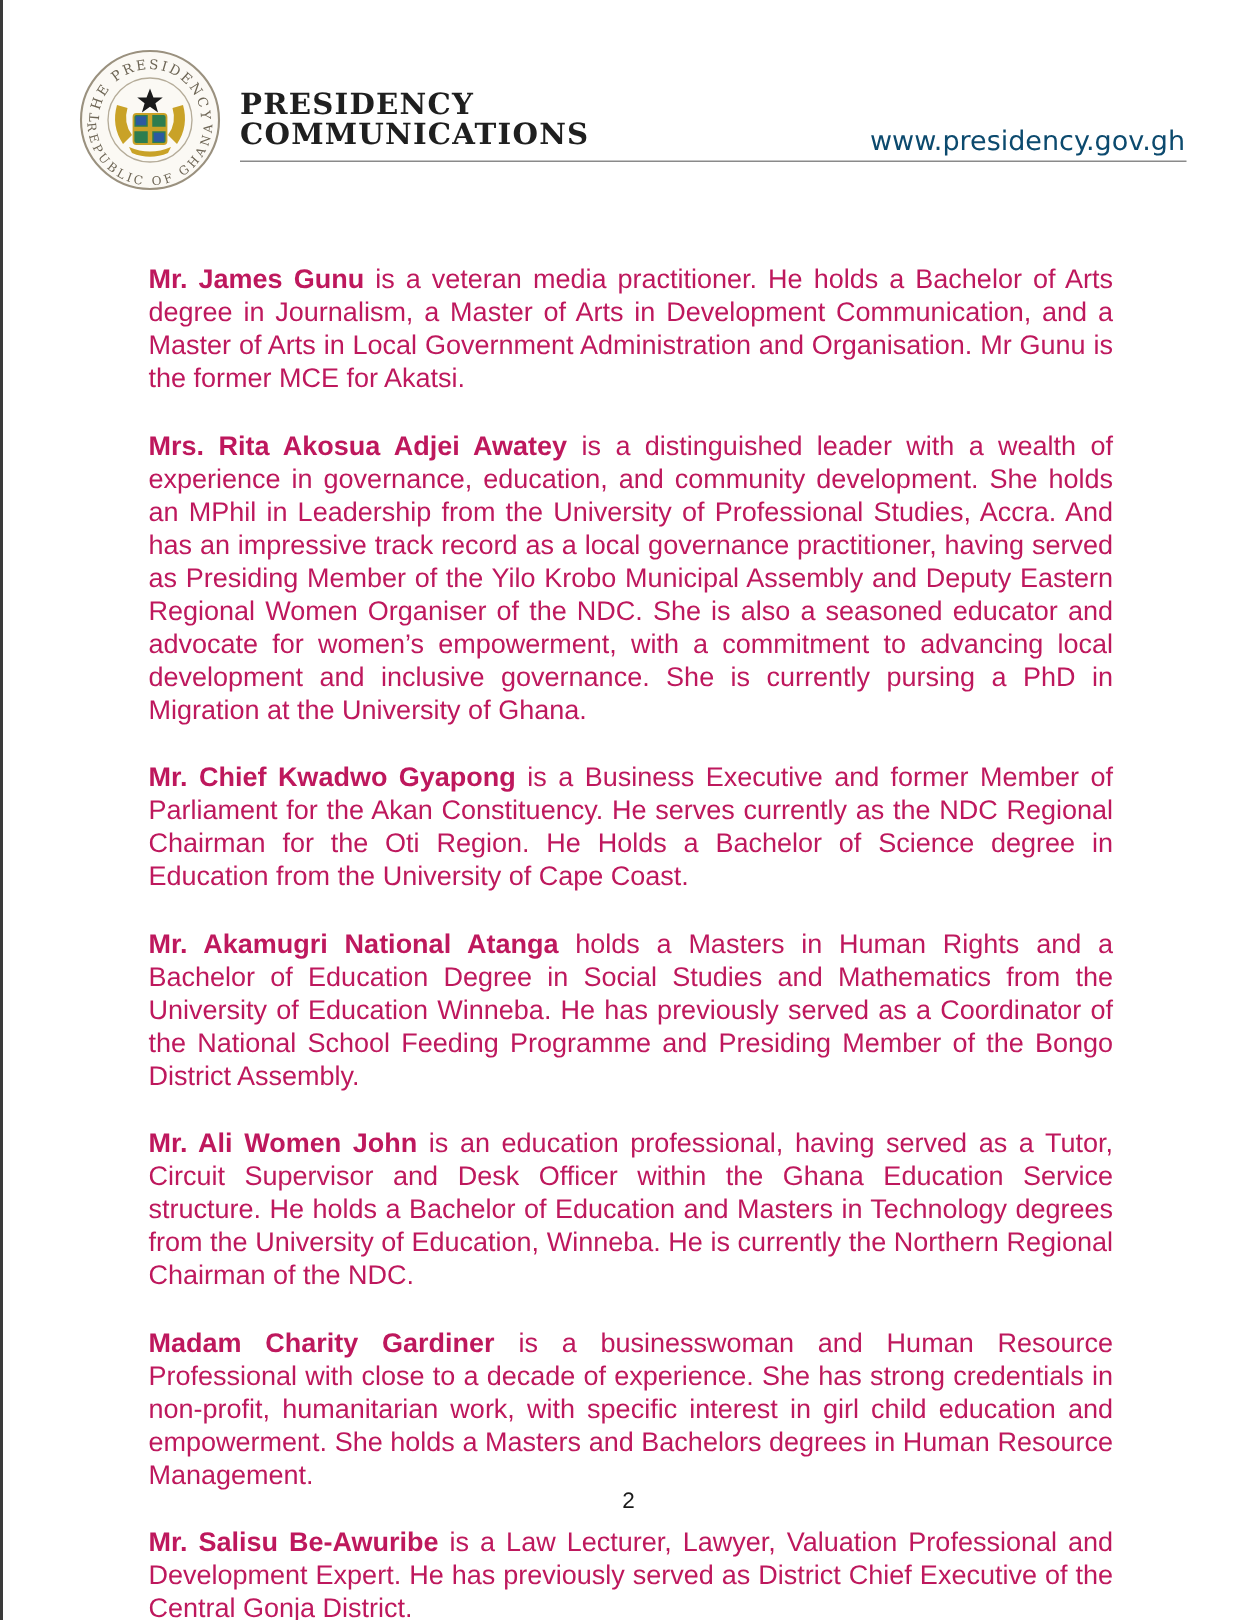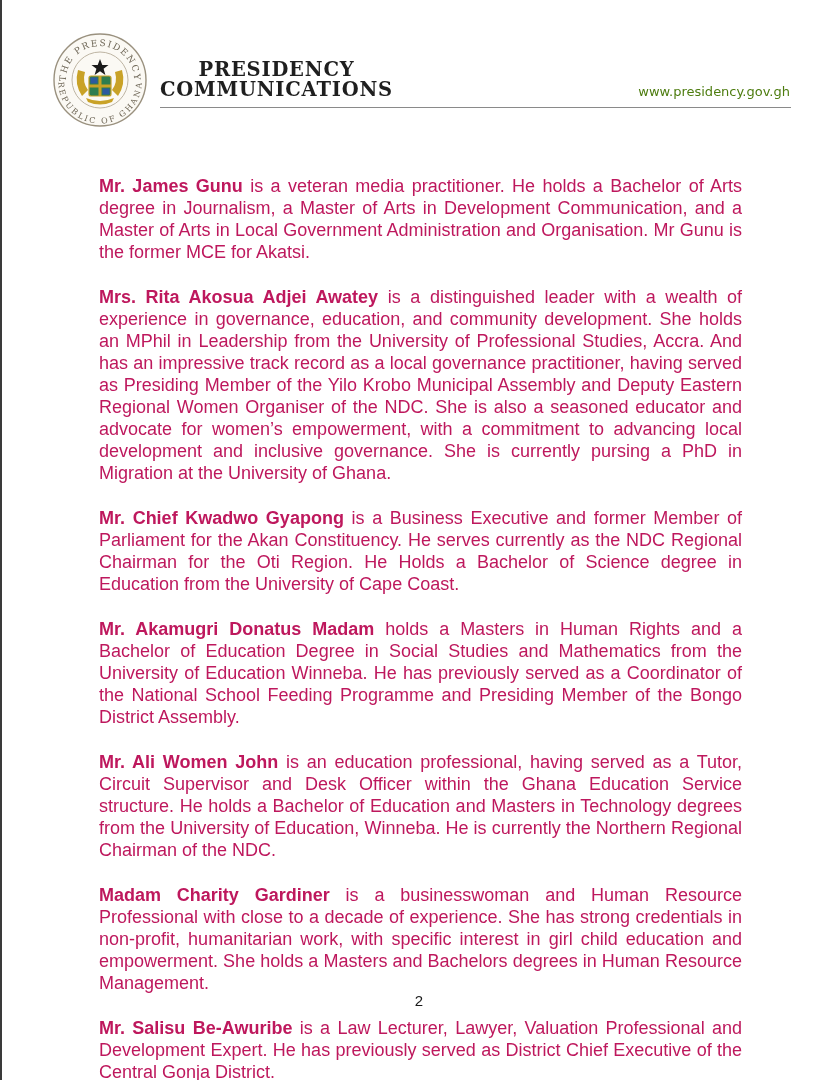--- a/index.html
+++ b/index.html
@@ -12,26 +12,26 @@
     .left-edge {
       position: absolute; left: 0; top: 0; width: 2px; height: 1080px;
       background: #3a3a3a;
     }
     .emblem {
       position: absolute; left: 52px; top: 32px; width: 96px; height: 96px;
     }
     .brand {
       position: absolute; left: 160px; top: 60px;
       font-family: "DejaVu Serif", serif; font-weight: bold;
-      color: #1f1f1f; font-size: 19.5px; line-height: 20px; letter-spacing: 0.8px; text-align: center;
+      color: #1f1f1f; font-size: 19.5px; line-height: 20px; letter-spacing: 0.8px;
     }
     .brand div { white-space: nowrap; }
     .website {
       position: absolute; right: 48px; top: 84px;
-      font-family: "DejaVu Sans", sans-serif; font-size: 13px; color: #4d7c0f;
+      font-family: "DejaVu Sans", sans-serif; font-size: 18px; color: #0c4a6e;
     }
     .header-rule {
       position: absolute; left: 160px; top: 107px; width: 631px; height: 1px;
       background: #8a8a8a;
     }
     .content {
       position: absolute; left: 99px; top: 175px; width: 643px;
       font-family: "Liberation Sans", sans-serif;
       font-size: 18px; line-height: 22px; color: #be185d;
       text-align: justify;
@@ -83,19 +83,19 @@
     <div>COMMUNICATIONS</div>
   </div>
   <div class="website">www.presidency.gov.gh</div>
   <div class="header-rule"></div>
 </header>
 
 <main class="content">
   <p class="bio"><span class="name">Mr. James Gunu</span><span> is a veteran media practitioner. He holds a Bachelor of Arts degree in Journalism, a Master of Arts in Development Communication, and a Master of Arts in Local Government Administration and Organisation. Mr Gunu is the former MCE for Akatsi.</span></p>
   <p class="bio"><span class="name">Mrs. Rita Akosua Adjei Awatey</span><span> is a distinguished leader with a wealth of experience in governance, education, and community development. She holds an MPhil in Leadership from the University of Professional Studies, Accra. And has an impressive track record as a local governance practitioner, having served as Presiding Member of the Yilo Krobo Municipal Assembly and Deputy Eastern Regional Women Organiser of the NDC. She is also a seasoned educator and advocate for women’s empowerment, with a commitment to advancing local development and inclusive governance. She is currently pursing a PhD in Migration at the University of Ghana.</span></p>
   <p class="bio"><span class="name">Mr. Chief Kwadwo Gyapong</span><span> is a Business Executive and former Member of Parliament for the Akan Constituency. He serves currently as the NDC Regional Chairman for the Oti Region. He Holds a Bachelor of Science degree in Education from the University of Cape Coast.</span></p>
-  <p class="bio"><span class="name">Mr. Akamugri Donatus Madam</span><span> holds a Masters in Human Rights and a Bachelor of Education Degree in Social Studies and Mathematics from the University of Education Winneba. He has previously served as a Coordinator of the National School Feeding Programme and Presiding Member of the Bongo District Assembly.</span></p>
+  <p class="bio"><span class="name">Mr. Akamugri National Atanga</span><span> holds a Masters in Human Rights and a Bachelor of Education Degree in Social Studies and Mathematics from the University of Education Winneba. He has previously served as a Coordinator of the National School Feeding Programme and Presiding Member of the Bongo District Assembly.</span></p>
   <p class="bio"><span class="name">Mr. Ali Women John</span><span> is an education professional, having served as a Tutor, Circuit Supervisor and Desk Officer within the Ghana Education Service structure. He holds a Bachelor of Education and Masters in Technology degrees from the University of Education, Winneba. He is currently the Northern Regional Chairman of the NDC.</span></p>
   <p class="bio"><span class="name">Madam Charity Gardiner</span><span> is a businesswoman and Human Resource Professional with close to a decade of experience. She has strong credentials in non-profit, humanitarian work, with specific interest in girl child education and empowerment. She holds a Masters and Bachelors degrees in Human Resource Management.</span></p>
   <p class="bio"><span class="name">Mr. Salisu Be-Awuribe</span><span> is a Law Lecturer, Lawyer, Valuation Professional and Development Expert. He has previously served as District Chief Executive of the Central Gonja District.</span></p>
 </main>
 
 <div class="page-number">2</div>
 
 </body></html>

